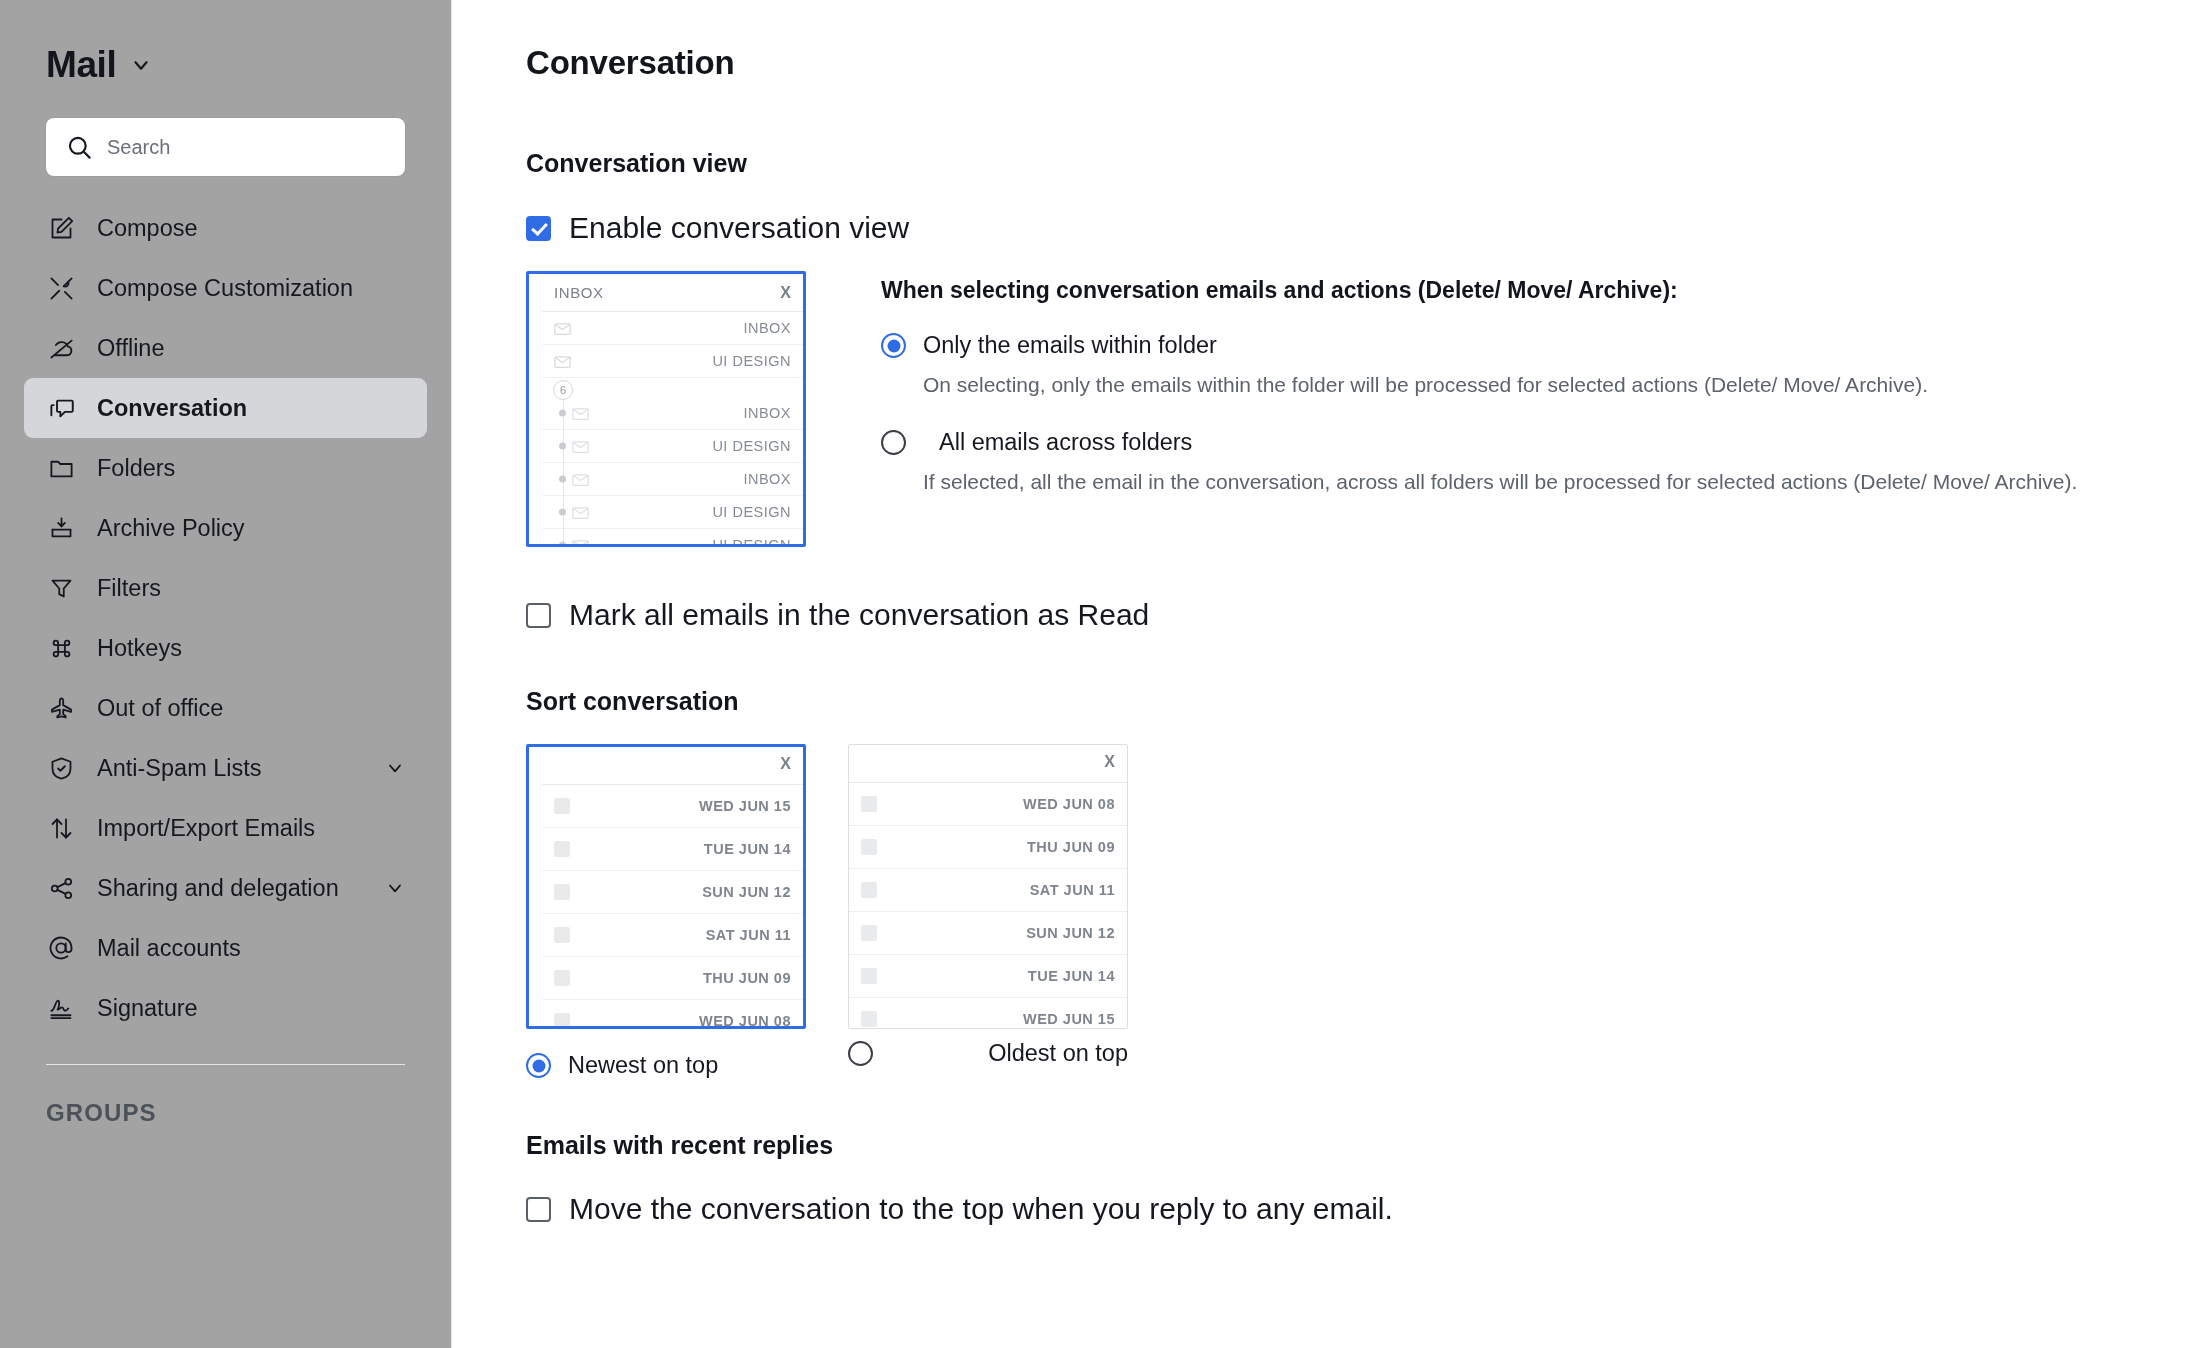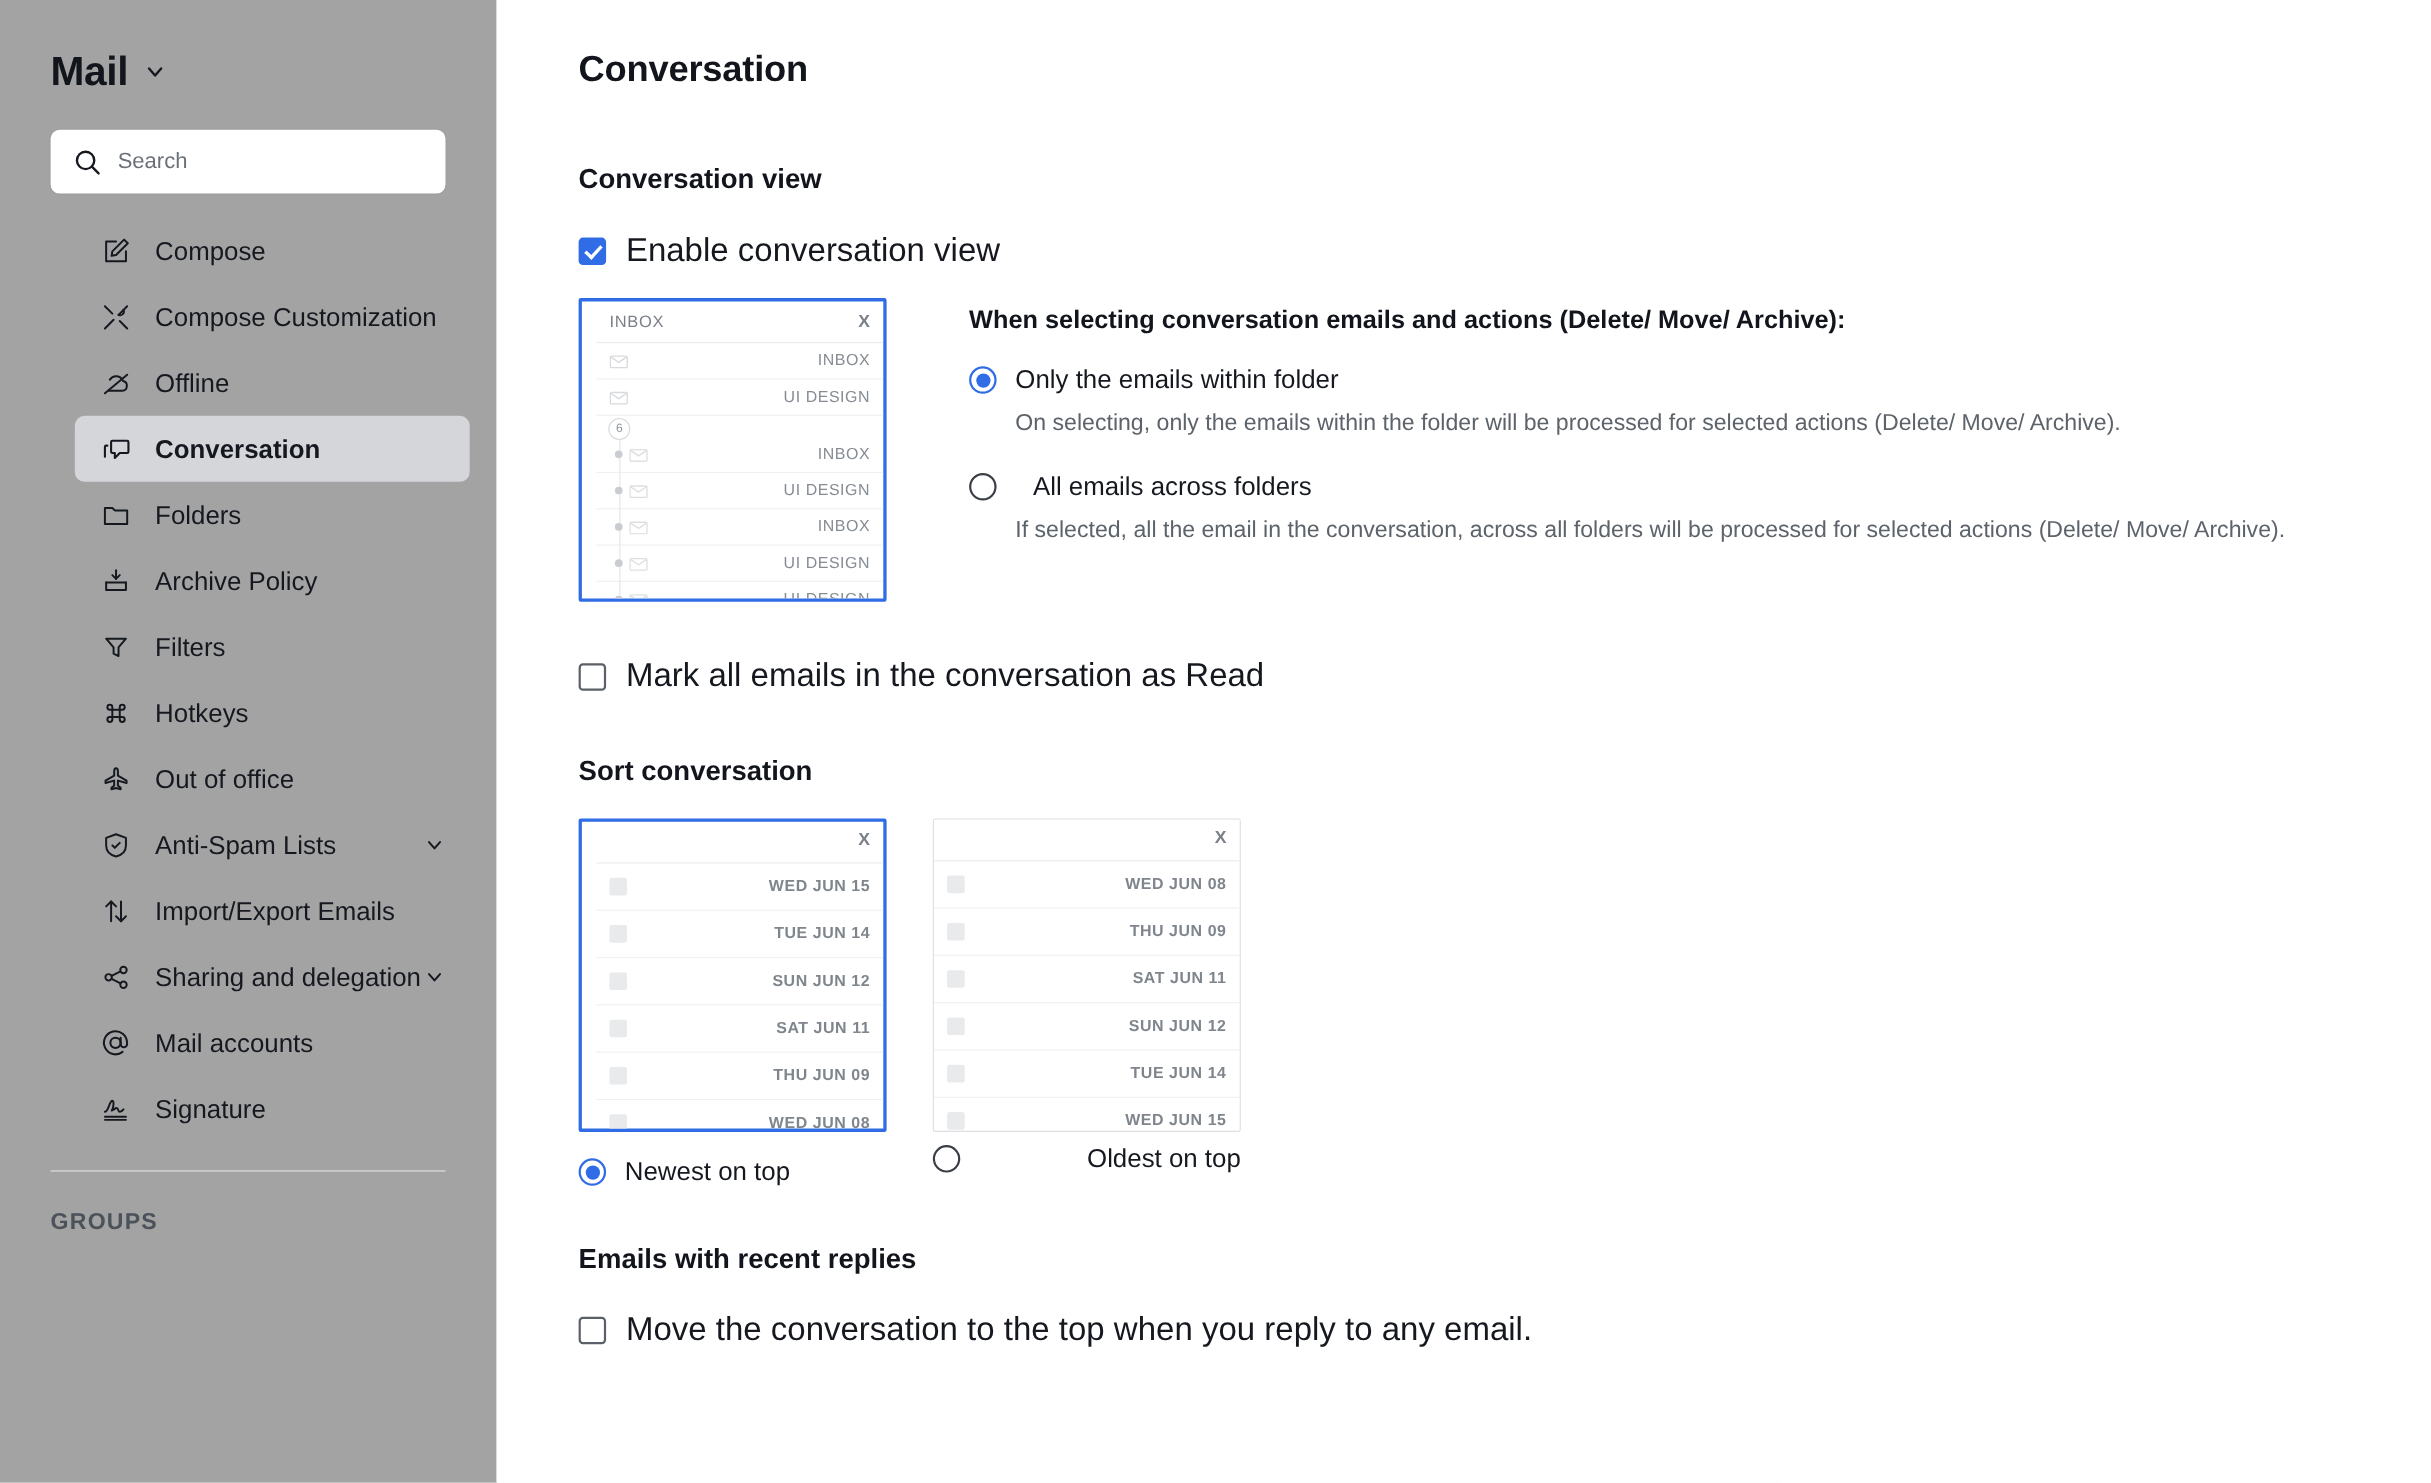--- a/index.html
+++ b/index.html
@@ -49,21 +49,21 @@
   }
   .search-icon { width: 27px; height: 27px; flex: 0 0 27px; }
   .search-input {
     border: none; outline: none; background: transparent;
     font-family: "Liberation Sans", sans-serif;
     font-size: 20px; color: #3b4048;
     margin-left: 14px; width: 100%;
   }
   .search-input::placeholder { color: #6b7077; }
 
-  .navlist { margin-top: 22px; padding-left: 44px; }
+  .navlist { margin-top: 22px; }
   .navitem {
     display: flex; align-items: center;
     height: 60px;
     margin: 0 24px;
     padding: 0 22px;
     border-radius: 9px;
     cursor: pointer;
     position: relative;
   }
   .navitem .ni-icon {
@@ -82,21 +82,21 @@
     transform: translateY(-50%);
     width: 20px; height: 20px;
   }
 
   .side-divider {
     margin: 26px 46px 0 46px;
     height: 1px; background: #e3e5e8;
   }
   .groups-label {
     margin: 34px 0 0 46px;
-    font-size: 21px; font-weight: 700;
+    font-size: 24px; font-weight: 700;
     letter-spacing: 1.1px; color: #4c525a;
   }
 
   
   .main {
     flex: 1 1 auto;
     height: 100%;
     background: #ffffff;
     padding: 44px 0 0 74px;
     overflow: hidden;

